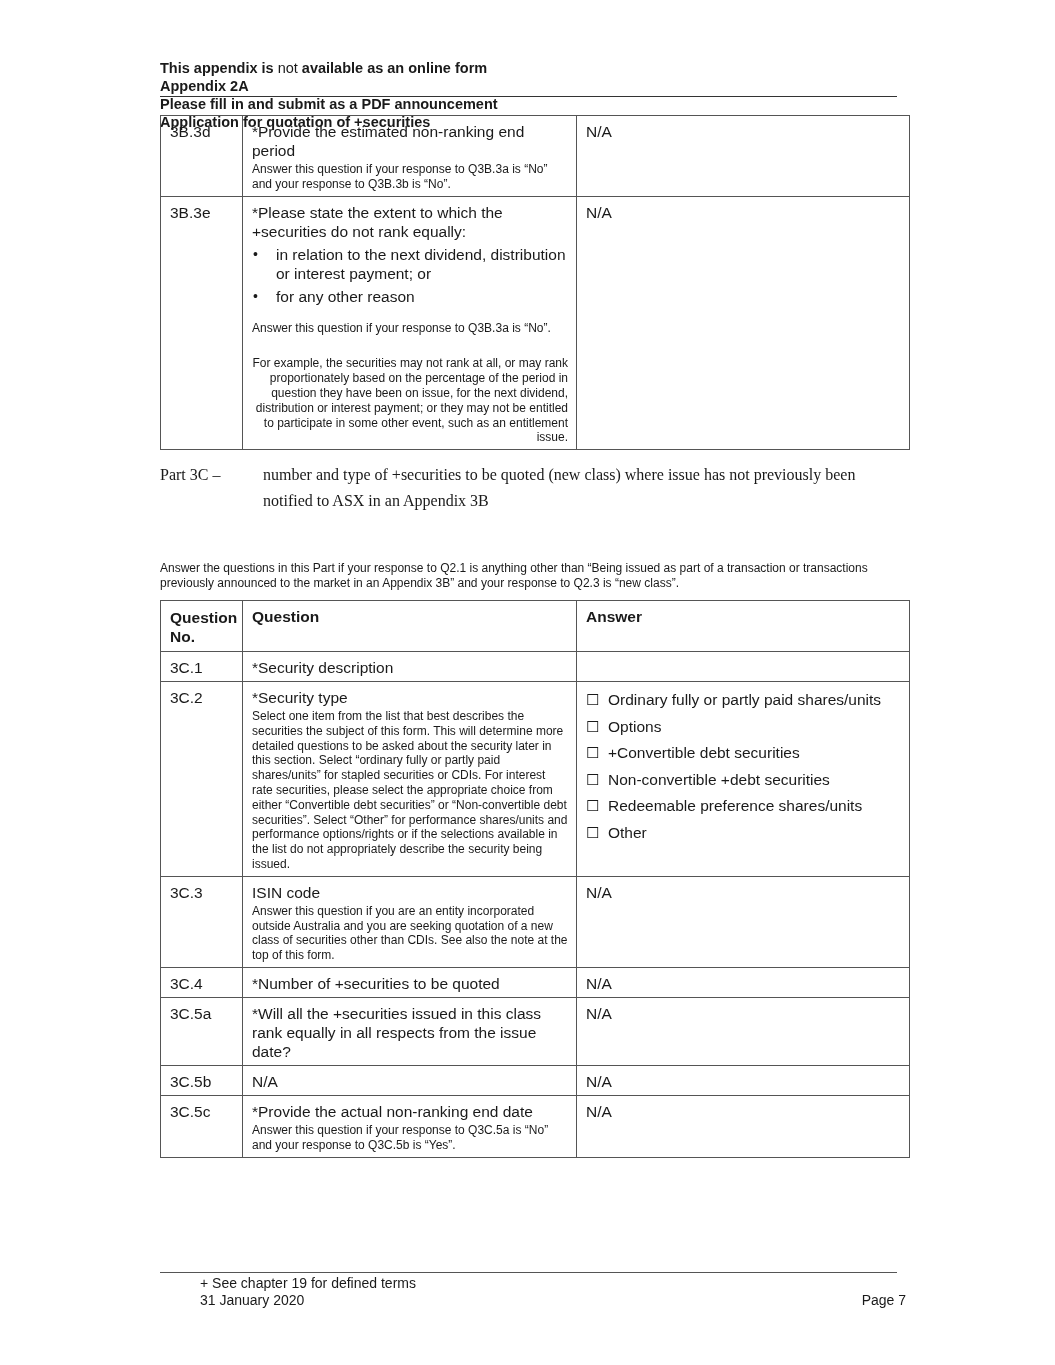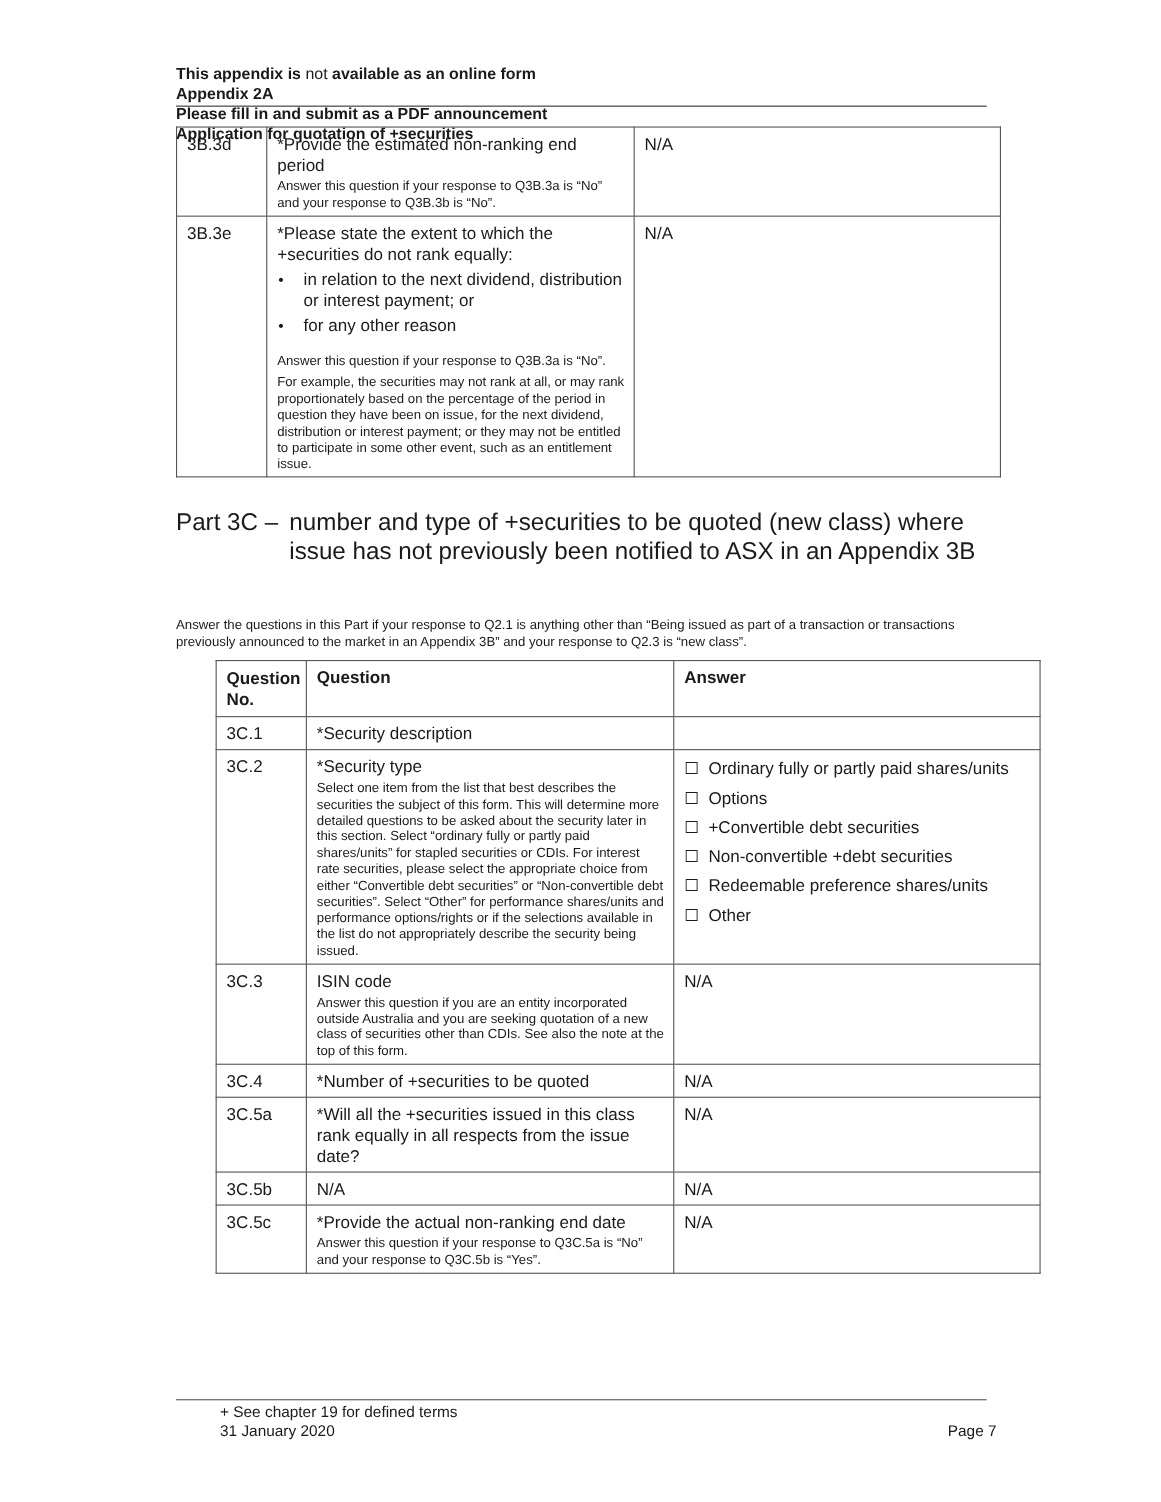--- a/index.html
+++ b/index.html
@@ -7,31 +7,31 @@
          font-family:"Liberation Sans", sans-serif; color:#1a1a1a; }
   .hdr { position:absolute; left:160px; top:59px; width:736px; font-weight:bold; font-size:14.5px; line-height:18px; }
   .hdr .row { display:flex; justify-content:space-between;flex-direction:column; }
   .hdr .nb { font-weight:normal; }
   .hdr-rule { position:absolute; left:160px; top:96px; width:737px; height:0; border-top:1.3px solid #333; }
 
   table.qt { position:absolute; left:160px; border-collapse:collapse; table-layout:fixed; width:749px; }
   table.qt td { border:1.2px solid #555; vertical-align:top; padding:6px 8px 4px 9px; font-size:15.5px; line-height:19px; }
   table.qt col.c1 { width:82px; } table.qt col.c2 { width:334px; } table.qt col.c3 { width:333px; }
   .note { font-size:12px; line-height:14.8px; margin-top:2px; }
-  .note + .note { margin-top:5px; }
+  .note + .note { margin-top:21px;text-align:right; }
   .bul { display:flex; margin-top:4px; }
   .bul .dot { width:23px; flex:none; font-size:14px; padding-left:1px; }
   .th { font-weight:bold; }
   .th-small { font-size:13.5px; line-height:16px; font-weight:bold; }
   .small-na { font-size:13.5px; }
 
   #t1 { top:115px; }
-  #t2 { top:600px;margin-left:36px; }
+  #t2 { top:600px; }
 
-  .part { position:absolute; left:160px; top:462px; font-size:22px; line-height:26px; width:740px; }
+  .part { position:absolute; left:160px; top:462px; font-size:16px; line-height:26px; width:740px;font-family:Liberation Serif, serif; }
   .part .lbl { position:absolute; left:0; top:0; }
   .part .txt { margin-left:103px; }
   .intro { position:absolute; left:160px; top:561px; width:740px; font-size:12px; line-height:15px; }
 
   .opt { display:flex; align-items:flex-start; margin-bottom:7.5px; }
   .opt .cb { width:22px; flex:none; font-size:15px; }
 
   .ftr-rule { position:absolute; left:160px; top:1272px; width:737px; border-top:1px solid #555; }
   .ftr { position:absolute; left:160px; top:1275px; width:706px; font-size:14px; line-height:17px;margin-left:40px; }
   .ftr .row { display:flex; justify-content:space-between; }

